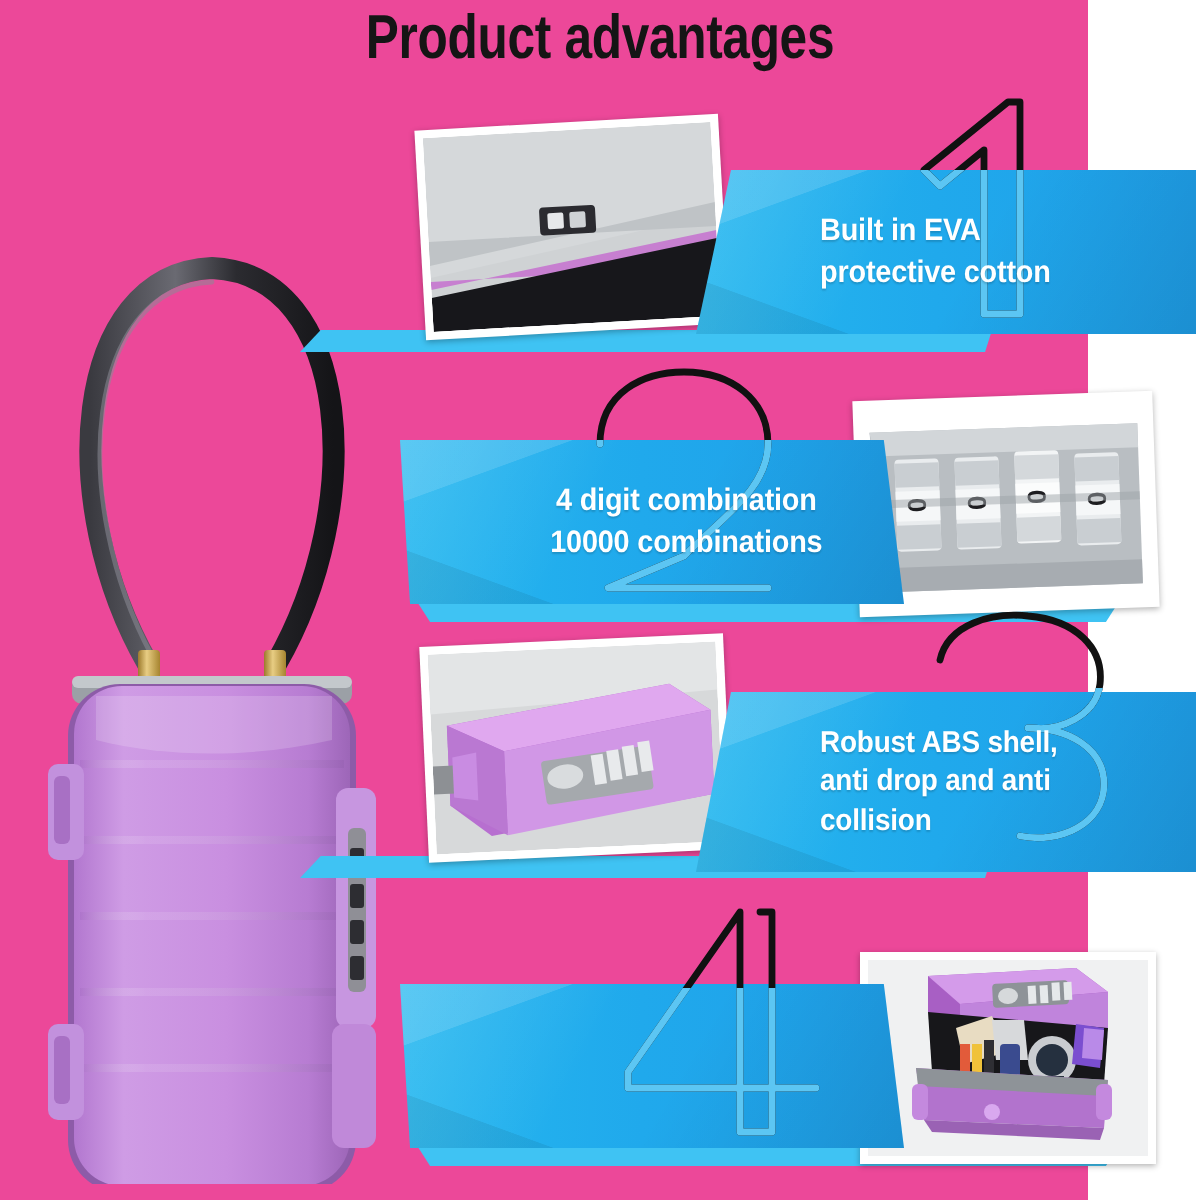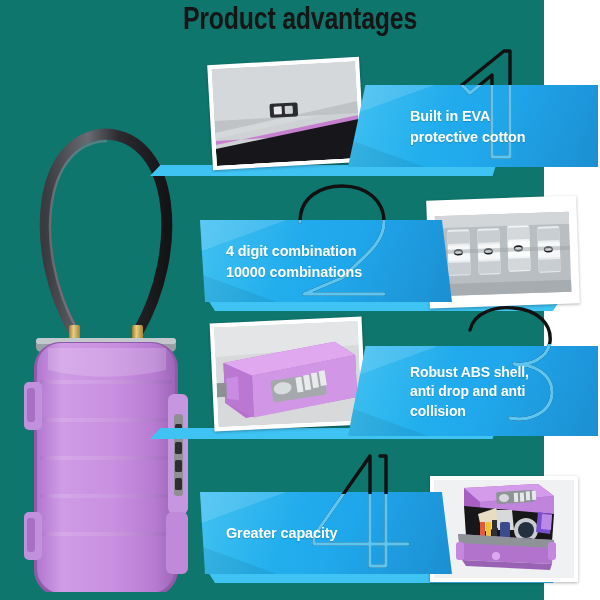--- a/index.html
+++ b/index.html
@@ -1,39 +1,39 @@
 <!DOCTYPE html>
 <html><head>
 <meta charset="utf-8">
 <style>
   html,body{margin:0;padding:0;}
   body{
     width:600px;height:600px;overflow:hidden;background:#ffffff;
     font-family:"Liberation Sans", sans-serif;
     -webkit-font-smoothing:antialiased;
   }
-  .page{position:relative;width:544px;height:600px;background:#0f766e;}
+  .page{position:relative;width:544px;height:600px;background:#ec4899;}
 
   
   .title{
     position:absolute;left:0;top:1px;width:600px;text-align:center;
     font-family:"Liberation Sans", sans-serif;
     font-size:31px;font-weight:bold;color:#151515;
     letter-spacing:-0.2px;transform:scaleX(0.80);transform-origin:50% 0;
     white-space:nowrap;
   }
 
   
   .hero{position:absolute;left:8px;top:42px;width:196px;height:550px;}
   .hero svg{display:block;}
 
   
   .row{position:absolute;left:200px;width:400px;}
   .row1{top:55px;height:130px;}
-  .row2{top:190px;height:130px;}
+  .row2{top:190px;height:130px;text-align:center;}
   .row3{top:312px;height:135px;}
   .row4{top:462px;height:130px;}
 
   
   .photo{
     position:absolute;background:#ffffff;
     box-shadow:0 1px 3px rgba(0,0,0,.30);
     overflow:hidden;
   }
   .photo .inner{position:absolute;left:4px;top:4px;right:4px;bottom:4px;overflow:hidden;}
@@ -372,18 +372,15 @@
     <div class="num" style="left:104px;top:-12px;">
       <svg width="116" height="126" viewBox="0 0 116 126">
         <path d="M76 6 L82 6 L82 116 L66 116 L66 6 L10 86 L10 94 L104 94" fill="none" stroke="#111" stroke-width="3.4" stroke-linejoin="round" stroke-linecap="round"></path>
         <clipPath id="c4">
             <rect x="0" y="44" width="116" height="90"></rect>
           </clipPath>
         <path d="M76 6 L82 6 L82 116 L66 116 L66 6 L10 86 L10 94 L104 94" fill="none" stroke="#5cc6f3" stroke-width="3.4" stroke-linejoin="round" stroke-linecap="round" clip-path="url(#c4)"></path>
       </svg>
     </div>
 
-    <div class="btext pad-l" style="left:0;width:252px;top:30px;height:82px;">
-      <span>Greater capacity</span>
-    </div>
   </div>
 
 </div>
 
 </body></html>

